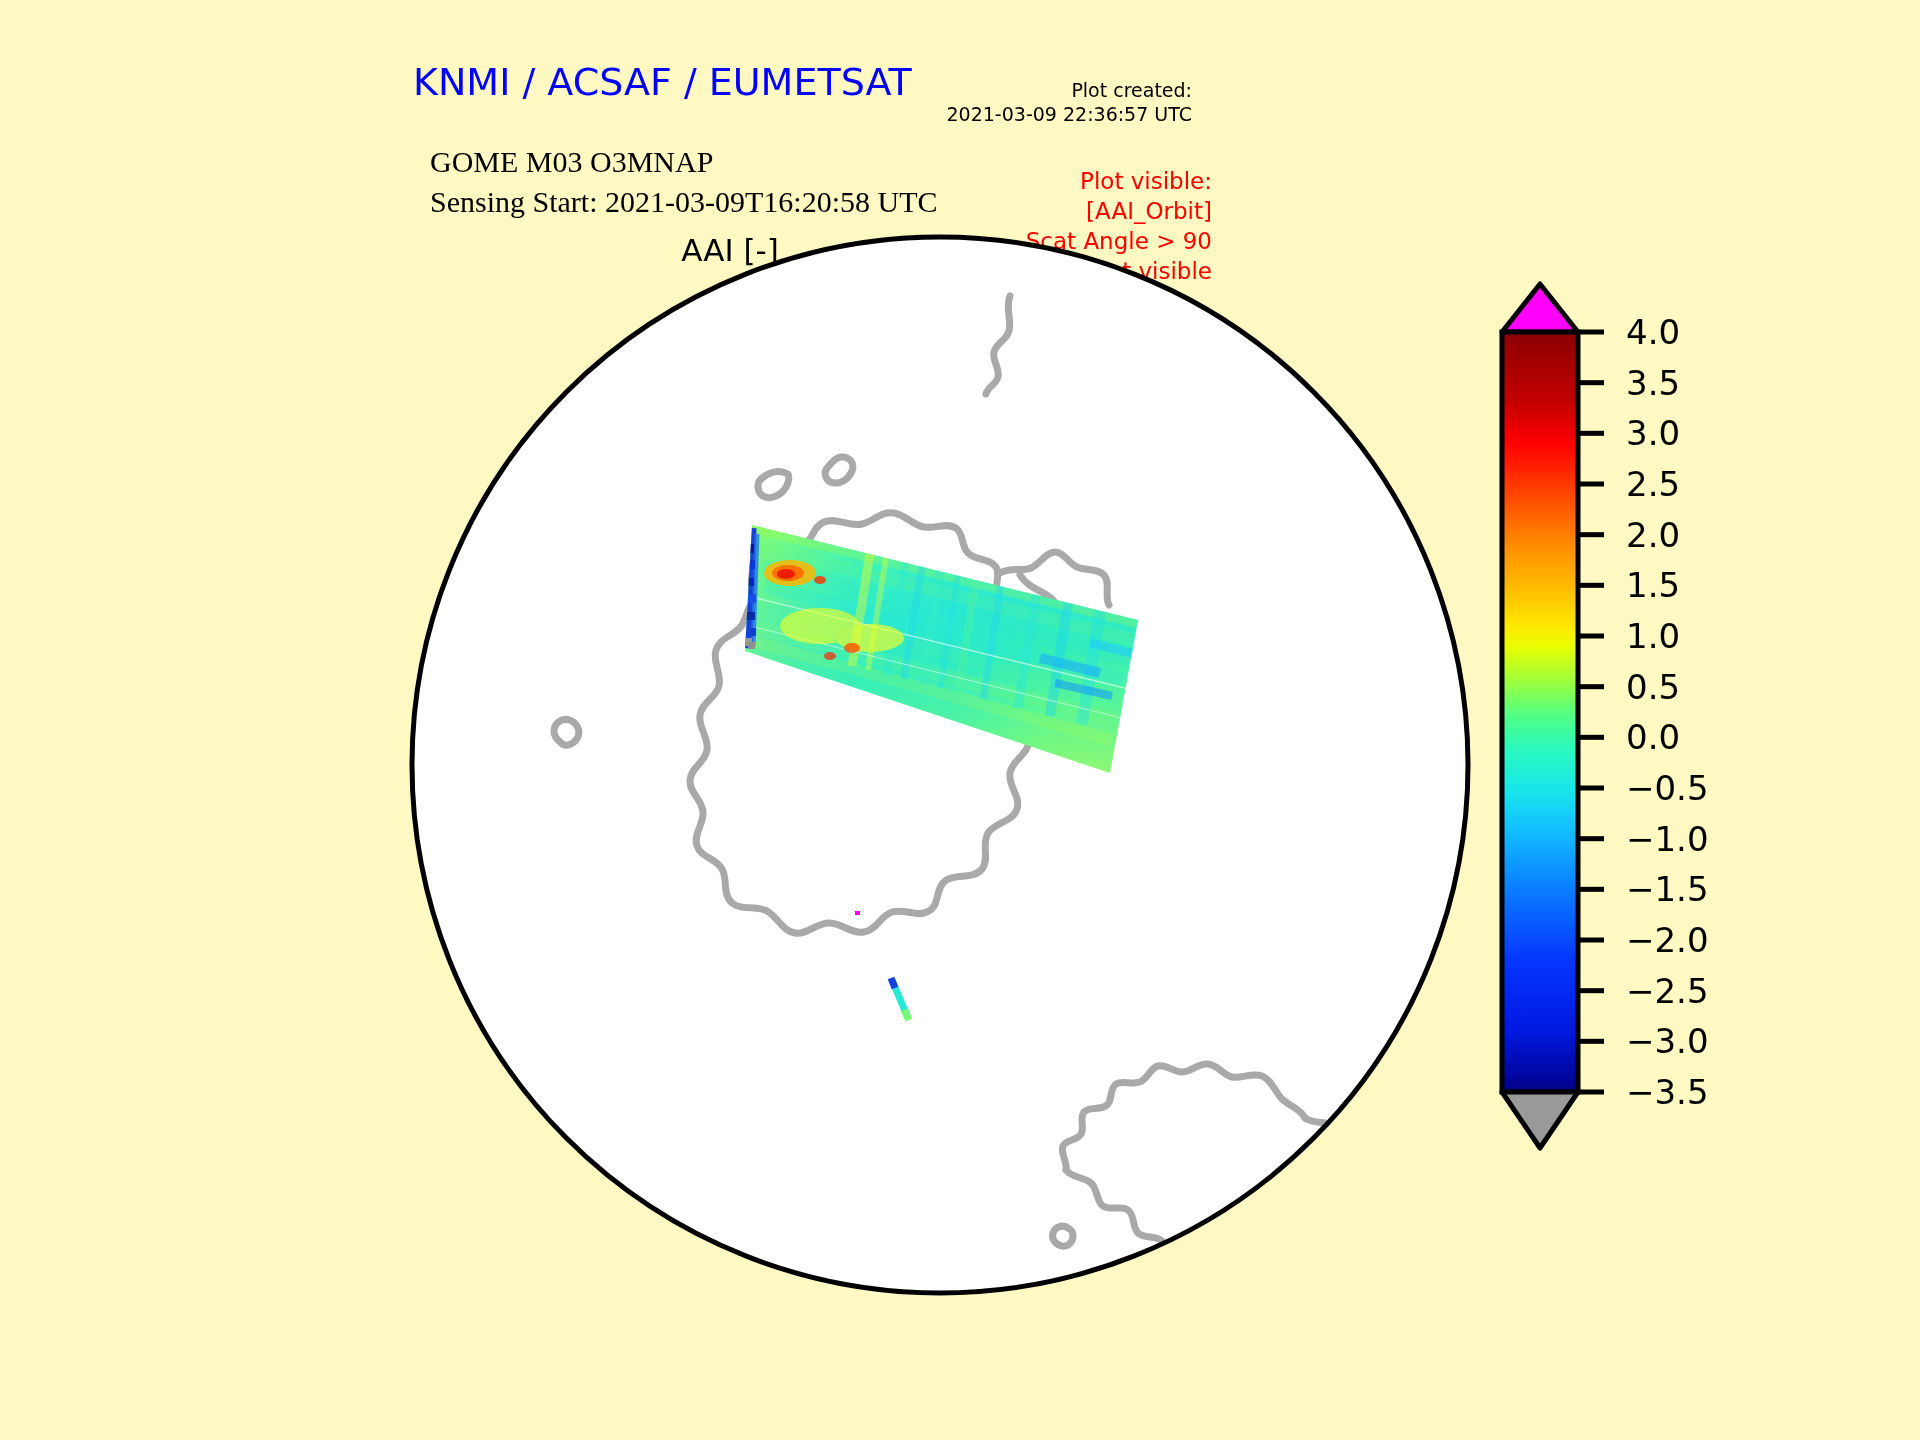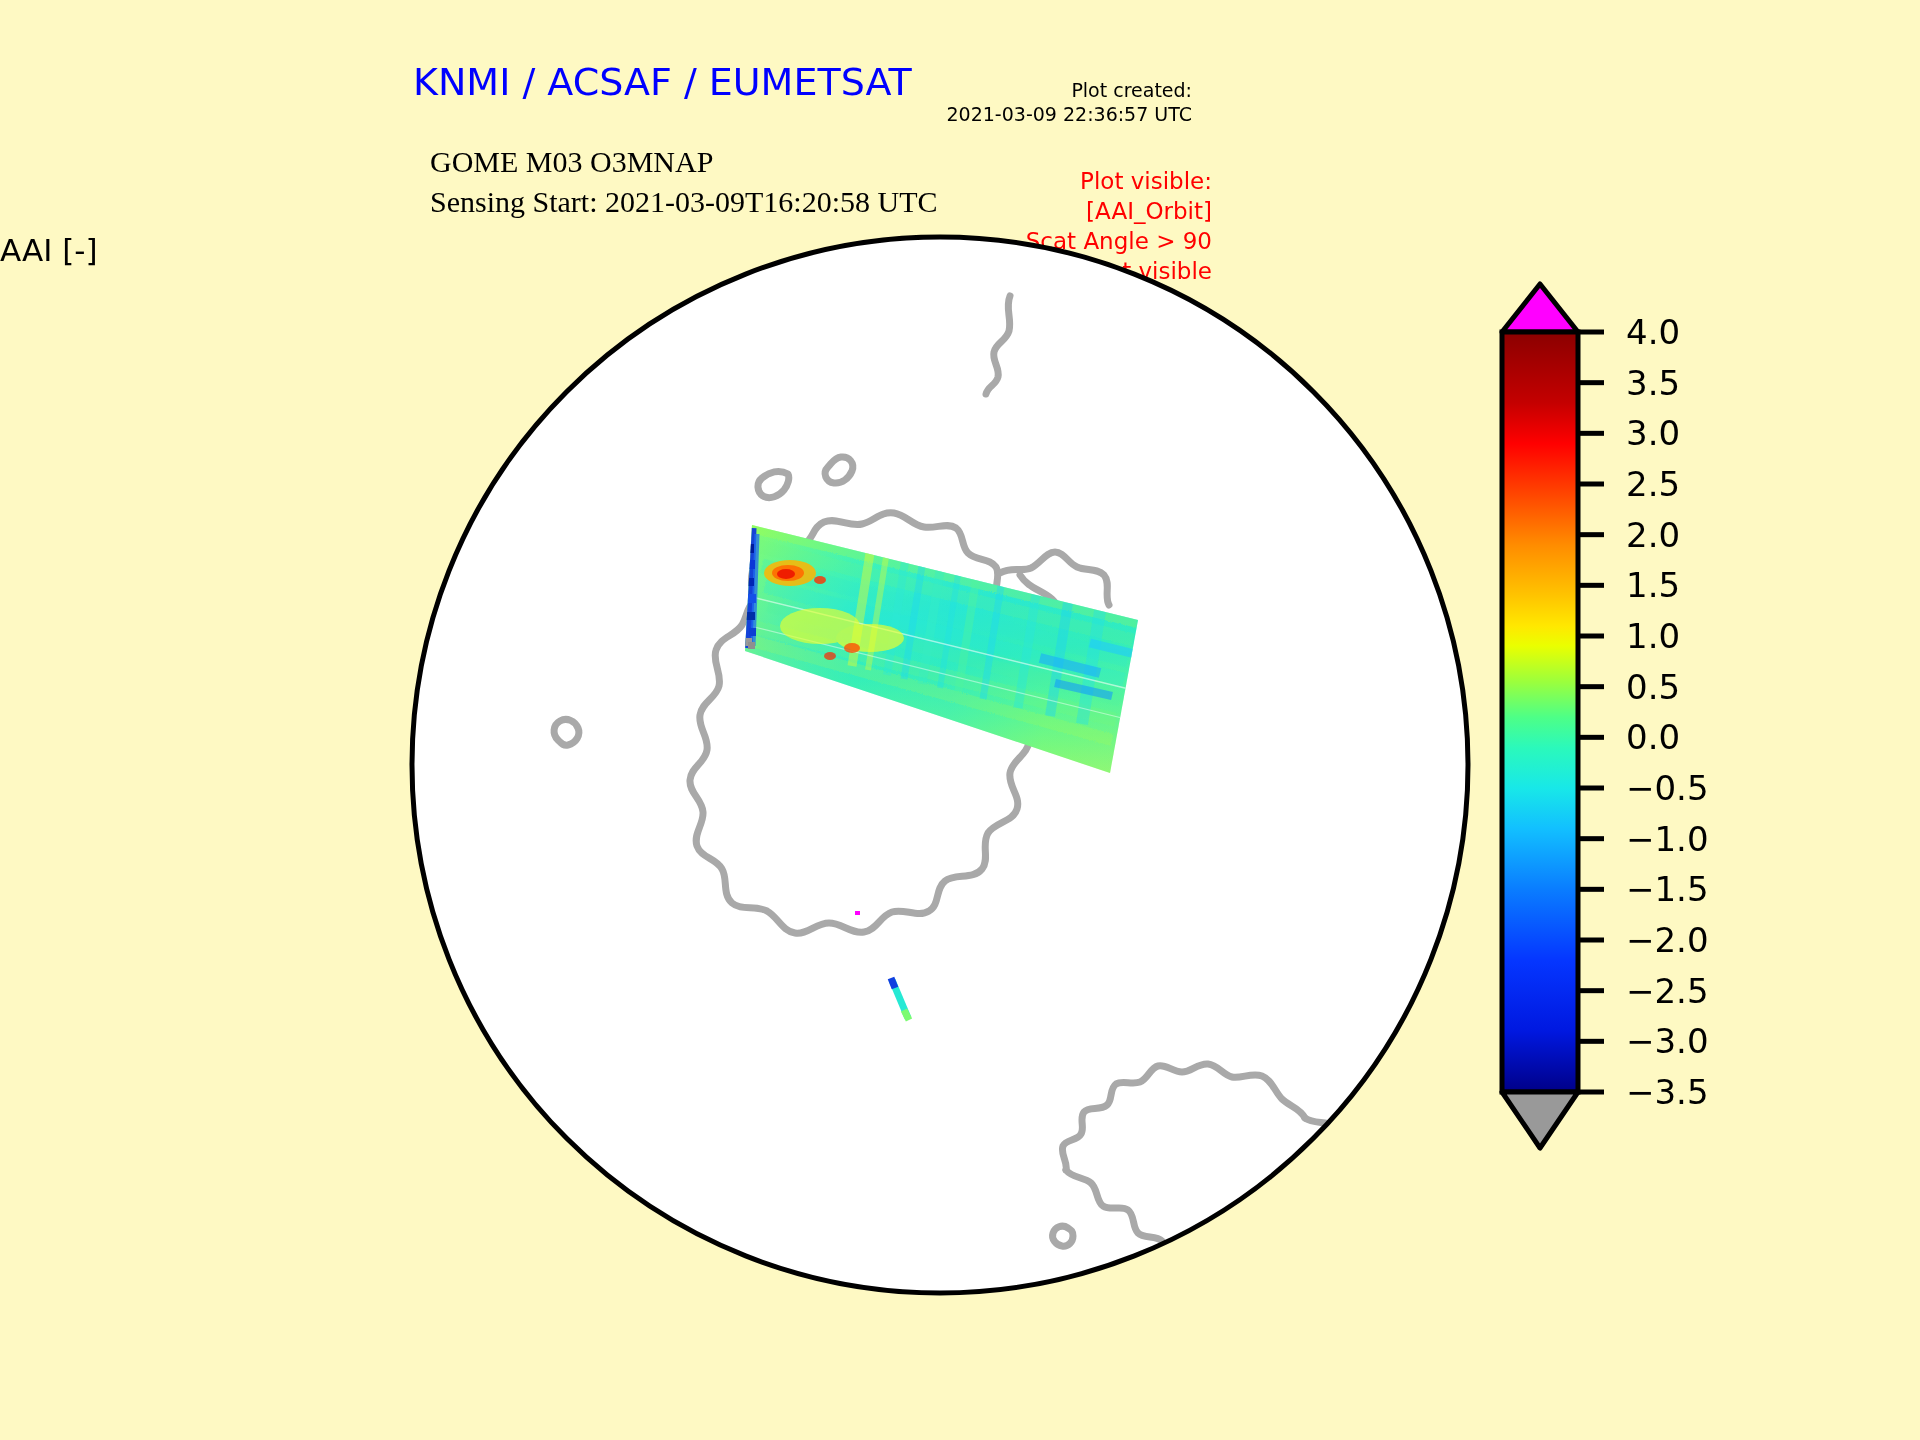--- a/index.html
+++ b/index.html
@@ -45,21 +45,21 @@
     color: #000000;
     line-height: 1.33;
     white-space: nowrap;
     font-family: Liberation Serif, serif;
   }
   #plot-title {
     position: absolute;
     left: 0px;
     top: 232px;
     width: 1460px;
-    text-align: left;
+    text-align: center;
     font-size: 31px;
     color: #000000;
   }
   #filter-block {
     position: absolute;
     right: 708px;
     top: 167px;
     width: 340px;
     text-align: right;
     font-size: 23px;

